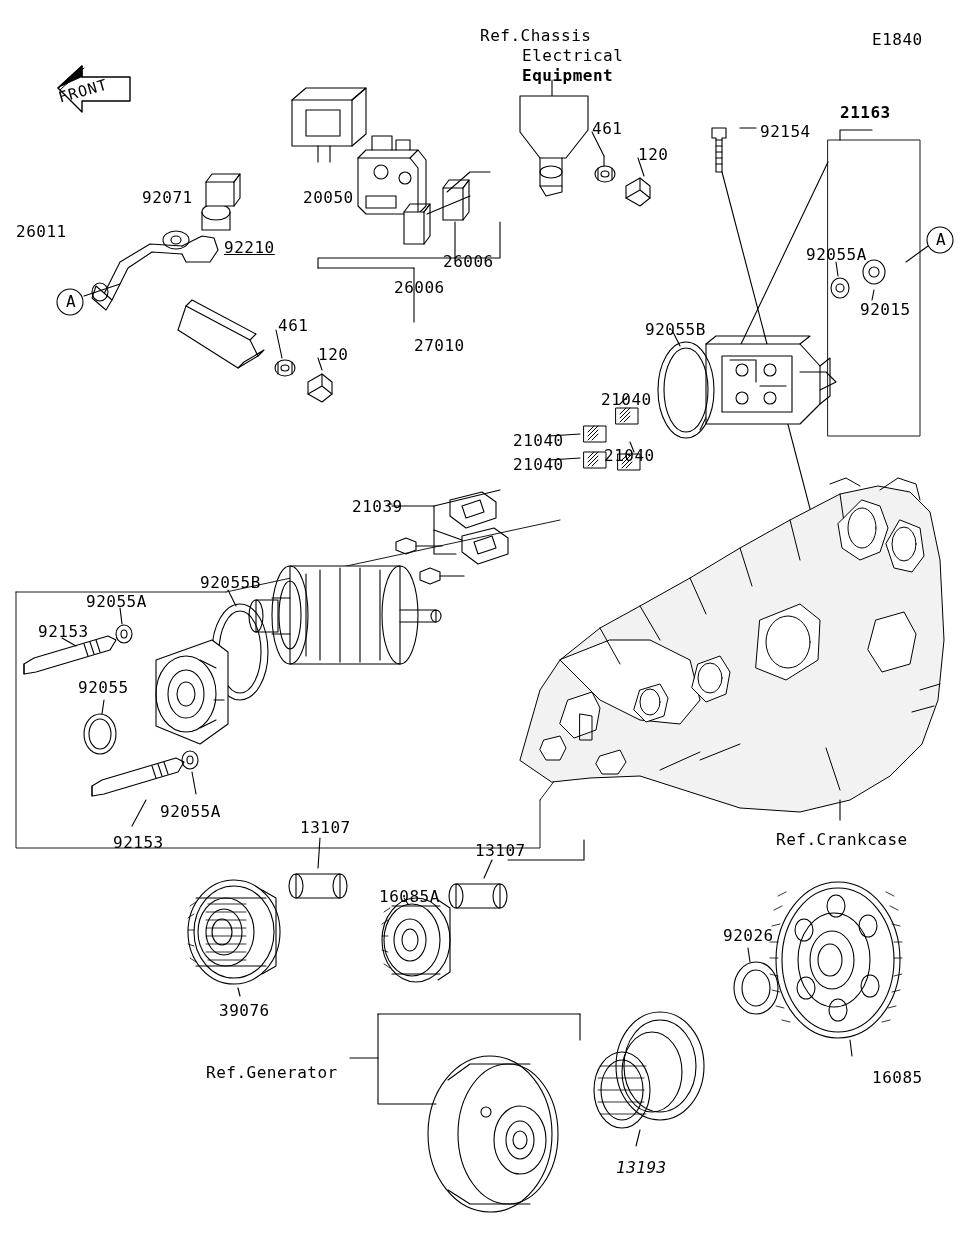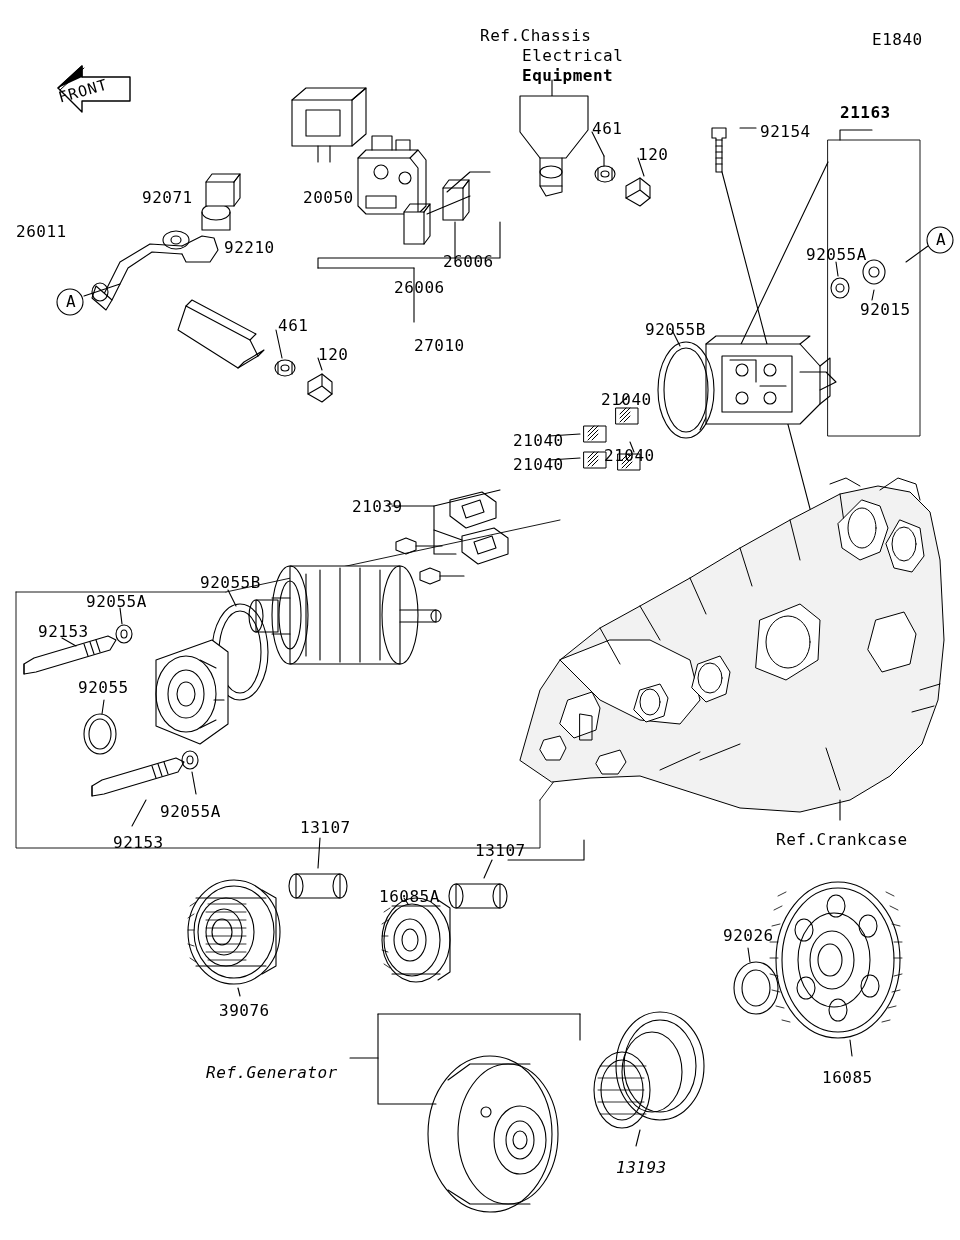--- a/index.html
+++ b/index.html
@@ -384,21 +384,21 @@
   <div class="lbl" style="left:522px; top:66px;font-weight:bold;">Equipment</div>
 
   <div class="lbl" style="left:303px; top:188px;">20050</div>
   <div class="lbl" style="left:592px; top:119px;">461</div>
   <div class="lbl" style="left:638px; top:145px;">120</div>
   <div class="lbl" style="left:760px; top:122px;">92154</div>
   <div class="lbl" style="left:840px; top:103px;font-weight:bold;">21163</div>
 
   <div class="lbl" style="left:142px; top:188px;">92071</div>
   <div class="lbl" style="left:16px; top:222px;">26011</div>
-  <div class="lbl" style="left:224px; top:238px;">92210</div>
+  <div class="lbl" style="left:224px; top:238px;text-decoration:underline;">92210</div>
   <div class="lbl" style="left:443px; top:252px;">26006</div>
   <div class="lbl" style="left:394px; top:278px;">26006</div>
   <div class="lbl" style="left:414px; top:336px;">27010</div>
   <div class="lbl" style="left:278px; top:316px;">461</div>
   <div class="lbl" style="left:318px; top:345px;">120</div>
 
   <div class="lbl" style="left:806px; top:245px;">92055A</div>
   <div class="lbl" style="left:860px; top:300px;">92015</div>
   <div class="lbl" style="left:645px; top:320px;">92055B</div>
 
@@ -414,20 +414,20 @@
   <div class="lbl" style="left:78px; top:678px;">92055</div>
   <div class="lbl" style="left:160px; top:802px;">92055A</div>
   <div class="lbl" style="left:113px; top:833px;">92153</div>
 
   <div class="lbl" style="left:776px; top:830px;">Ref.Crankcase</div>
   <div class="lbl" style="left:300px; top:818px;">13107</div>
   <div class="lbl" style="left:379px; top:887px;">16085A</div>
   <div class="lbl" style="left:475px; top:841px;">13107</div>
   <div class="lbl" style="left:723px; top:926px;">92026</div>
   <div class="lbl" style="left:219px; top:1001px;">39076</div>
-  <div class="lbl" style="left:822px; top:1068px;">16085</div>
-  <div class="lbl" style="left:206px; top:1063px;font-style:italic;">Ref.Generator</div>
+  <div class="lbl" style="left:872px; top:1068px;">16085</div>
+  <div class="lbl" style="left:206px; top:1063px;">Ref.Generator</div>
   <div class="lbl" style="left:616px; top:1158px;font-style:italic;">13193</div>
 
   <div class="lbl center" style="left:62px; top:292px; width:18px;">A</div>
   <div class="lbl center" style="left:932px; top:230px; width:18px;">A</div>
 
 </div>
 
 </body></html>

